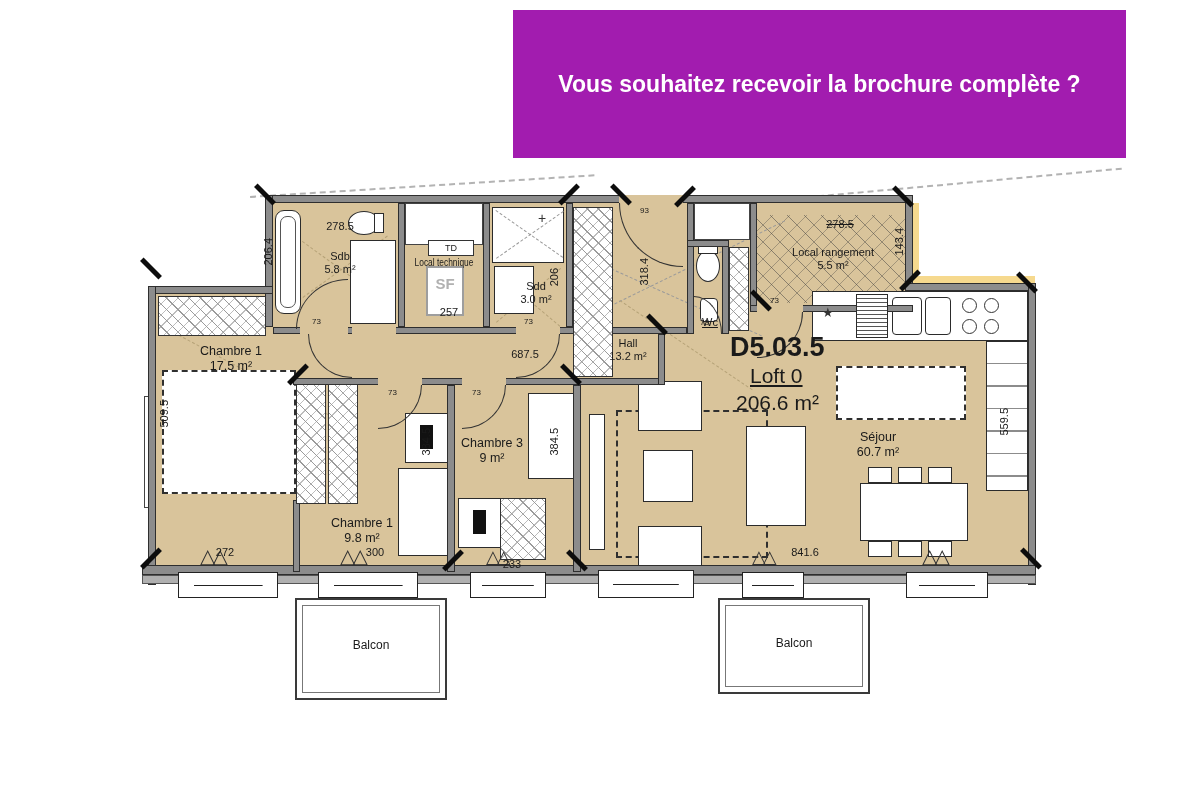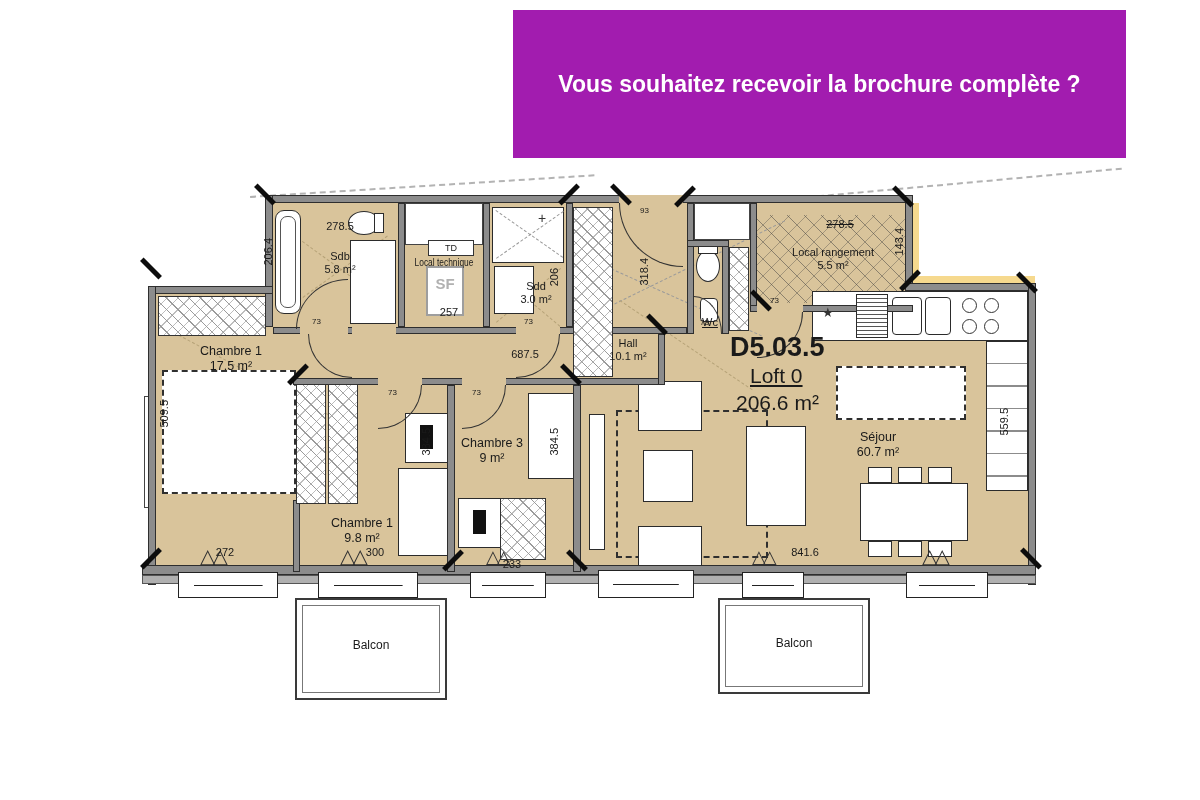--- a/index.html
+++ b/index.html
@@ -229,21 +229,21 @@
   </div>
   <div class="abs rlabel small" style="left:402px;top:256px;width:84px;transform:scaleX(.8);font-size:10.5px;">
     <span>Local technique</span>
   </div>
   <div class="abs rlabel small" style="left:500px;top:280px;width:72px;">
     <span>Sdd</span>
     <span>3.0 m²</span>
   </div>
   <div class="abs rlabel small" style="left:596px;top:337px;width:64px;">
     <span>Hall</span>
-    <span>10.1 m²</span>
+    <span>13.2 m²</span>
   </div>
   <div class="abs rlabel small" style="left:692px;top:316px;width:36px;text-decoration:underline;">
     <span>Wc</span>
   </div>
   <div class="abs rlabel small" style="left:768px;top:246px;width:130px;">
     <span>Local rangement</span>
     <span>5.5 m²</span>
   </div>
   <div class="abs rlabel" style="left:166px;top:344px;width:130px;">
     <span>Chambre 1</span>

